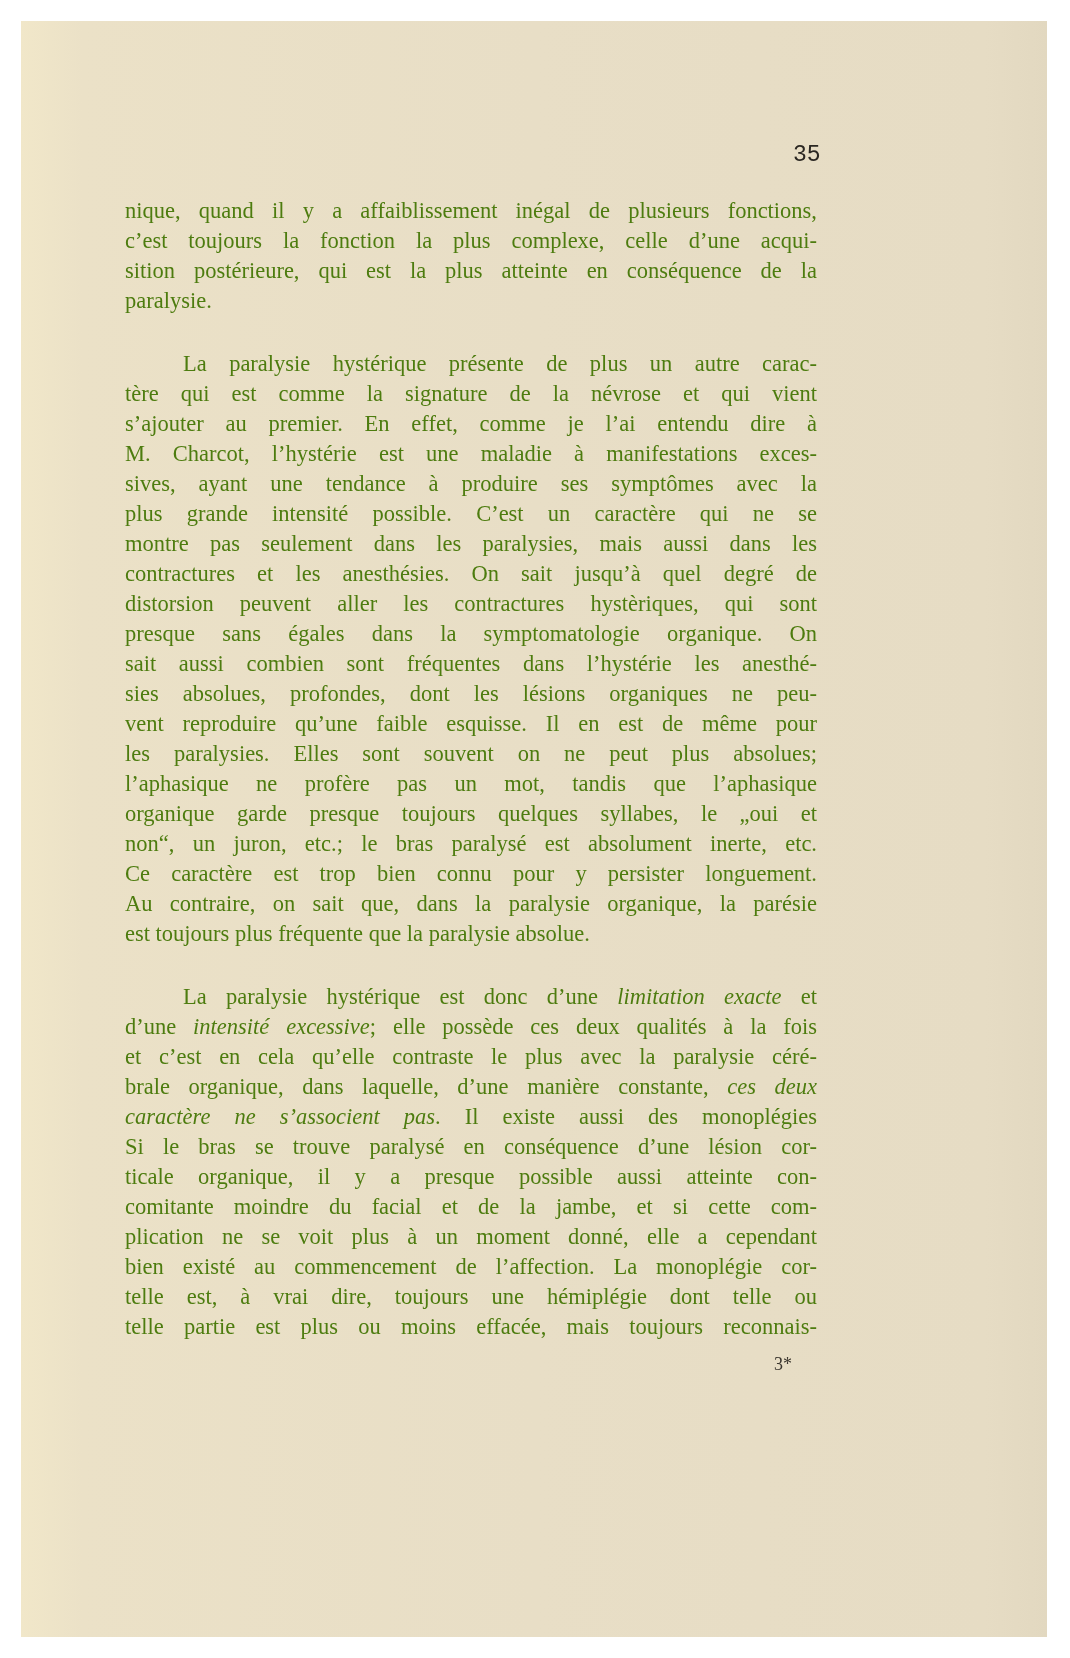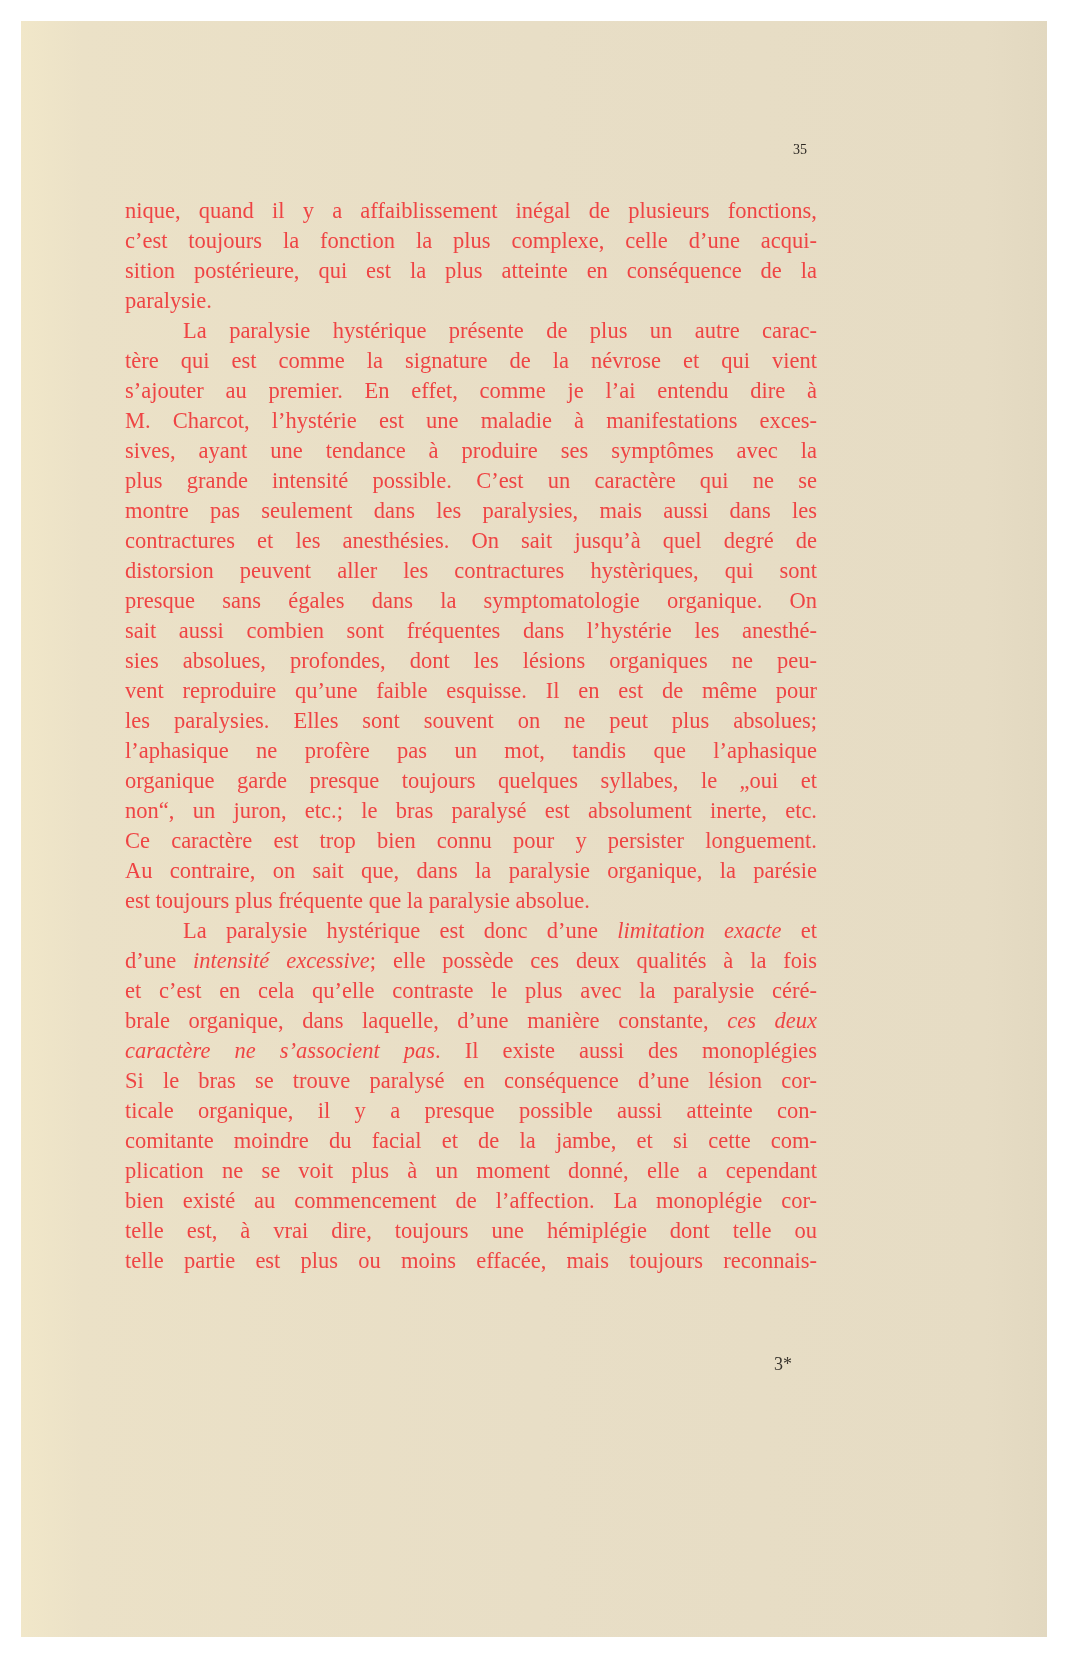--- a/index.html
+++ b/index.html
@@ -2,30 +2,30 @@
 <html><head>
 <meta charset="utf-8">
 <style>
   html, body { margin:0; padding:0; background:#ffffff; }
   body { width:1070px; height:1658px; position:relative; overflow:hidden; }
   .page {
     position:absolute; left:21px; top:21px; width:1026px; height:1616px;
     background: linear-gradient(90deg, #f1e7c9 0%, #ebe1c7 6%, #e8dec6 50%, #e6dcc4 94%, #e2d8c0 100%);
   }
   .page-number {
-    position:absolute; left:793px; top:142px; font-family:Liberation Serif, serif;
-    font-size:14px; color:#2b2722;
+    position:absolute; left:793px; top:142px; font-family:Liberation Mono, monospace;
+    font-size:23px; color:#2b2722;
   }
   .text {
     position:absolute; left:125px; top:196px; width:692px;
-    font-family:"Liberation Serif", serif; font-size:22.5px; line-height:30px; color:#ef4444;
+    font-family:"Liberation Serif", serif; font-size:22.5px; line-height:30px; color:#4d7c0f;
   }
   .line { display:block; white-space:nowrap; text-align:justify; text-align-last:justify; height:30px; }
   .line.last { text-align-last:left; }
-  .line.indent { padding-left:58px; }
+  .line.indent { padding-left:58px;margin-top:33px; }
   .sig {
     position:absolute; left:774px; top:1354px; font-family:"Liberation Serif", serif;
     font-size:18px; color:#3a352e;
   }
   em { font-style:italic; }
 </style>
 </head>
 <body>
 
 <div class="page"></div>

